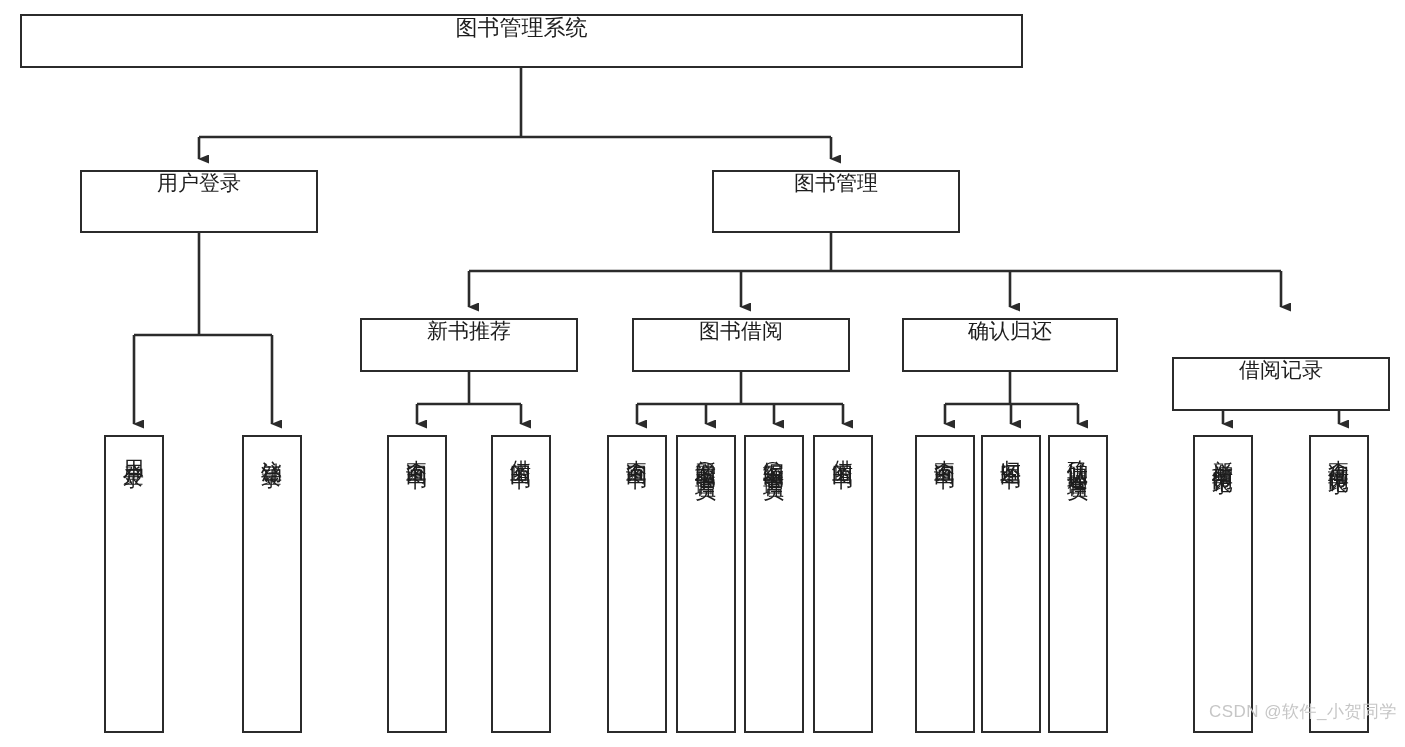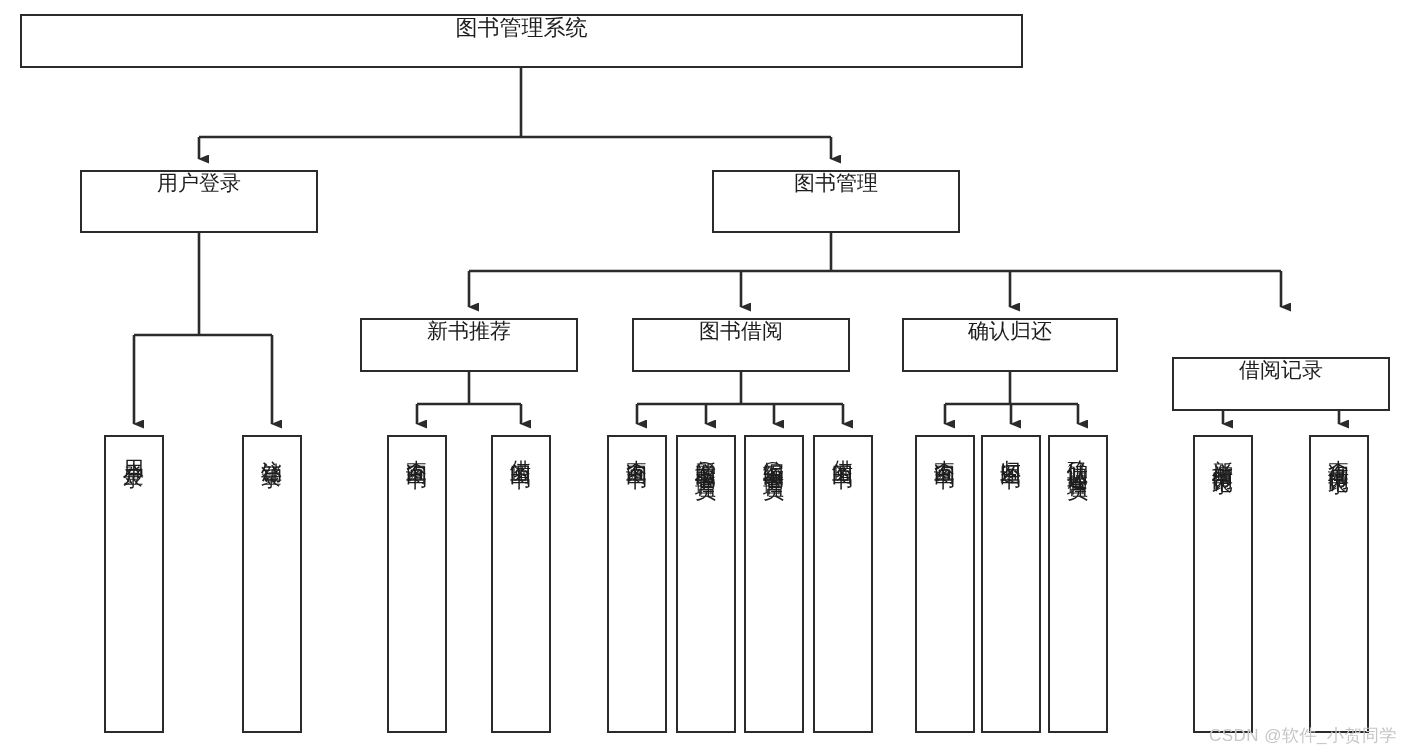--- a/index.html
+++ b/index.html
@@ -58,21 +58,21 @@
   .node.vert .node-label {
     writing-mode: vertical-rl;
     text-orientation: upright;
     font-size: 21px;
     letter-spacing: 3px;
     line-height: 1;
   }
   .watermark {
     position: absolute;
     right: 8px;
-    bottom: 0;
+    bottom: 24px;
     font-size: 17px;
     color: #c6c6c6;
     letter-spacing: 0.5px;
     z-index: 5;
     white-space: nowrap;
     margin-top: 14px;
   }
 </style>
 </head>
 <body>

